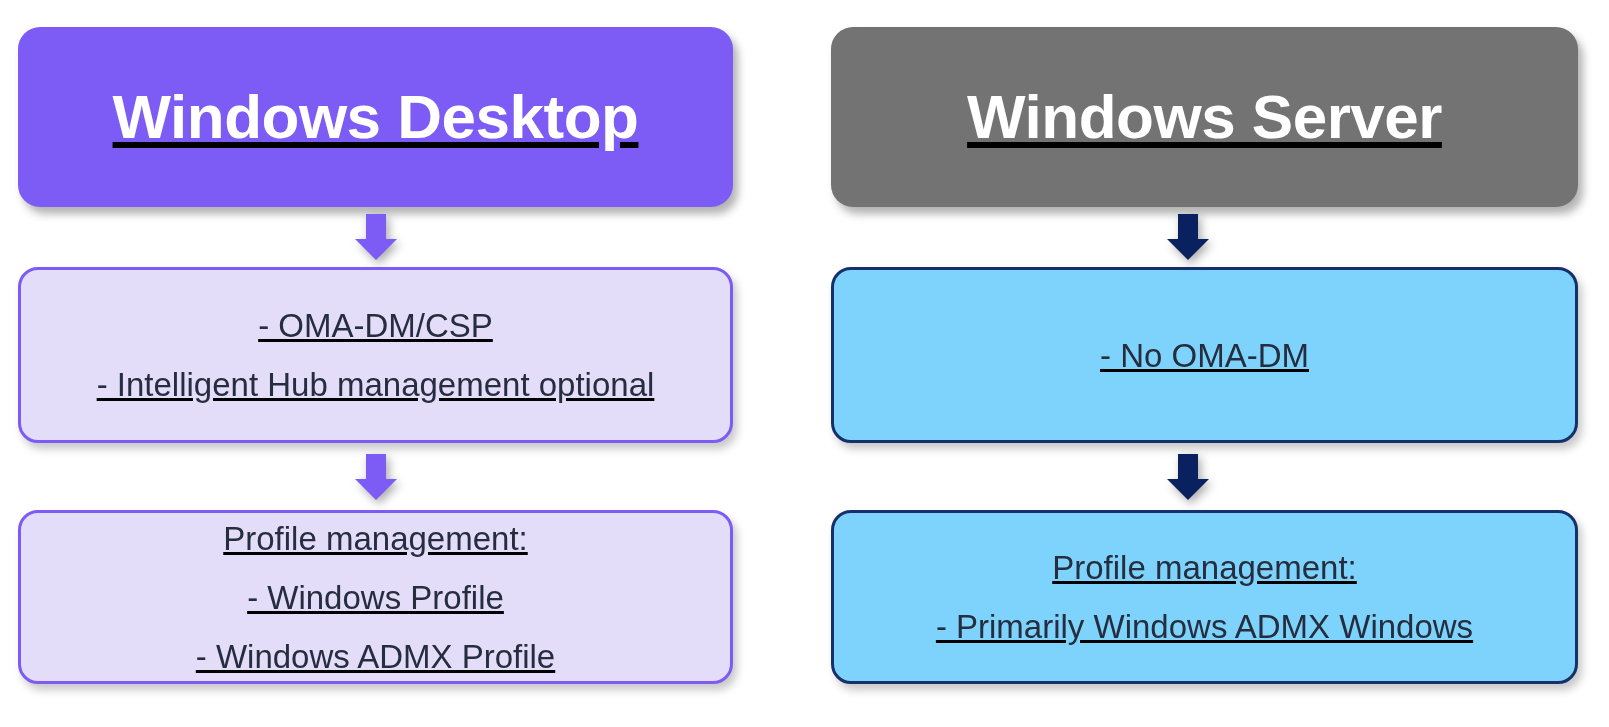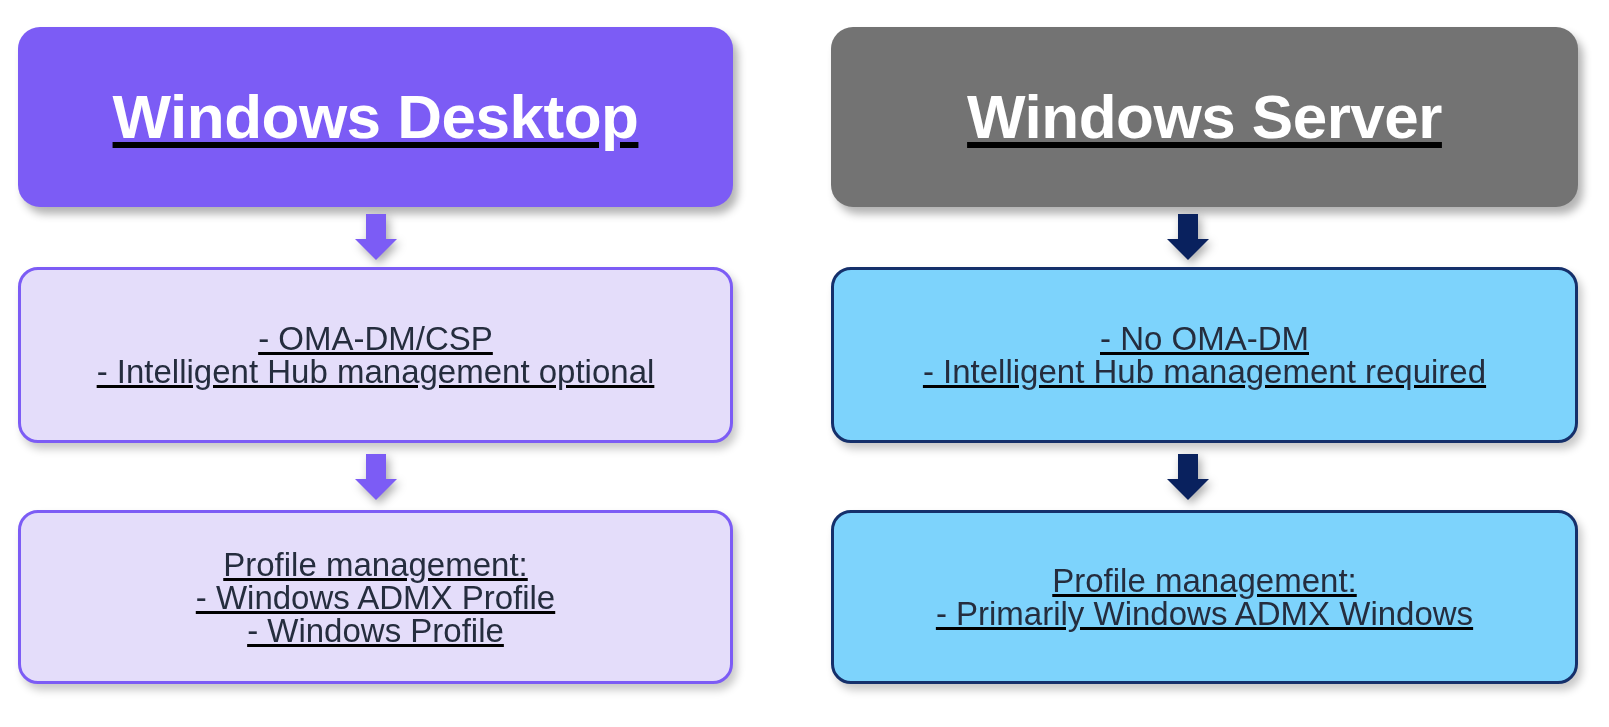--- a/index.html
+++ b/index.html
@@ -53,20 +53,21 @@
     box-shadow: 4px 6px 8px rgba(0,0,0,0.22);
   }
   .body-node .node-line {
     color: #252d3e;
     font-size: 33px;
     font-weight: 400;
     line-height: 1.0;
     white-space: nowrap;
   }
   .body-node .node-line + .node-line {
+    margin-top: 26px;
   }
 
   
   .theme-purple.header-node { background: #7c5cf5; }
   .theme-purple.body-node   { background: #e4ddfa; border-color: #7c5cf5; }
 
   .theme-navy.header-node   { background: #737373; }
   .theme-navy.body-node     { background: #7dd3fc; border-color: #15306b; }
 
   
@@ -112,37 +113,36 @@
   </div>
 
   <div class="arrow arrow-left arrow-low">
     <svg viewBox="0 0 50 50" aria-hidden="true">
       <polygon points="15,2 35,2 35,27 46,27 25,48 4,27 15,27" fill="#7c5cf5"></polygon>
     </svg>
   </div>
 
   <div class="node body-node theme-purple col-left row-bottom">
     <div class="node-line">Profile management:</div>
+    <div class="node-line">- Windows Profile</div>
     <div class="node-line">- Windows ADMX Profile</div>
-    <div class="node-line">- Windows Profile</div>
   </div>
 
   <div class="node header-node theme-navy col-right row-header">
     <div class="node-title">Windows Server</div>
   </div>
 
   <div class="arrow arrow-right arrow-top">
     <svg viewBox="0 0 50 50" aria-hidden="true">
       <polygon points="15,2 35,2 35,27 46,27 25,48 4,27 15,27" fill="#09215e"></polygon>
     </svg>
   </div>
 
   <div class="node body-node theme-navy col-right row-mid">
     <div class="node-line">- No OMA-DM</div>
-    <div class="node-line">- Intelligent Hub management required</div>
   </div>
 
   <div class="arrow arrow-right arrow-low">
     <svg viewBox="0 0 50 50" aria-hidden="true">
       <polygon points="15,2 35,2 35,27 46,27 25,48 4,27 15,27" fill="#09215e"></polygon>
     </svg>
   </div>
 
   <div class="node body-node theme-navy col-right row-bottom">
     <div class="node-line">Profile management:</div>

